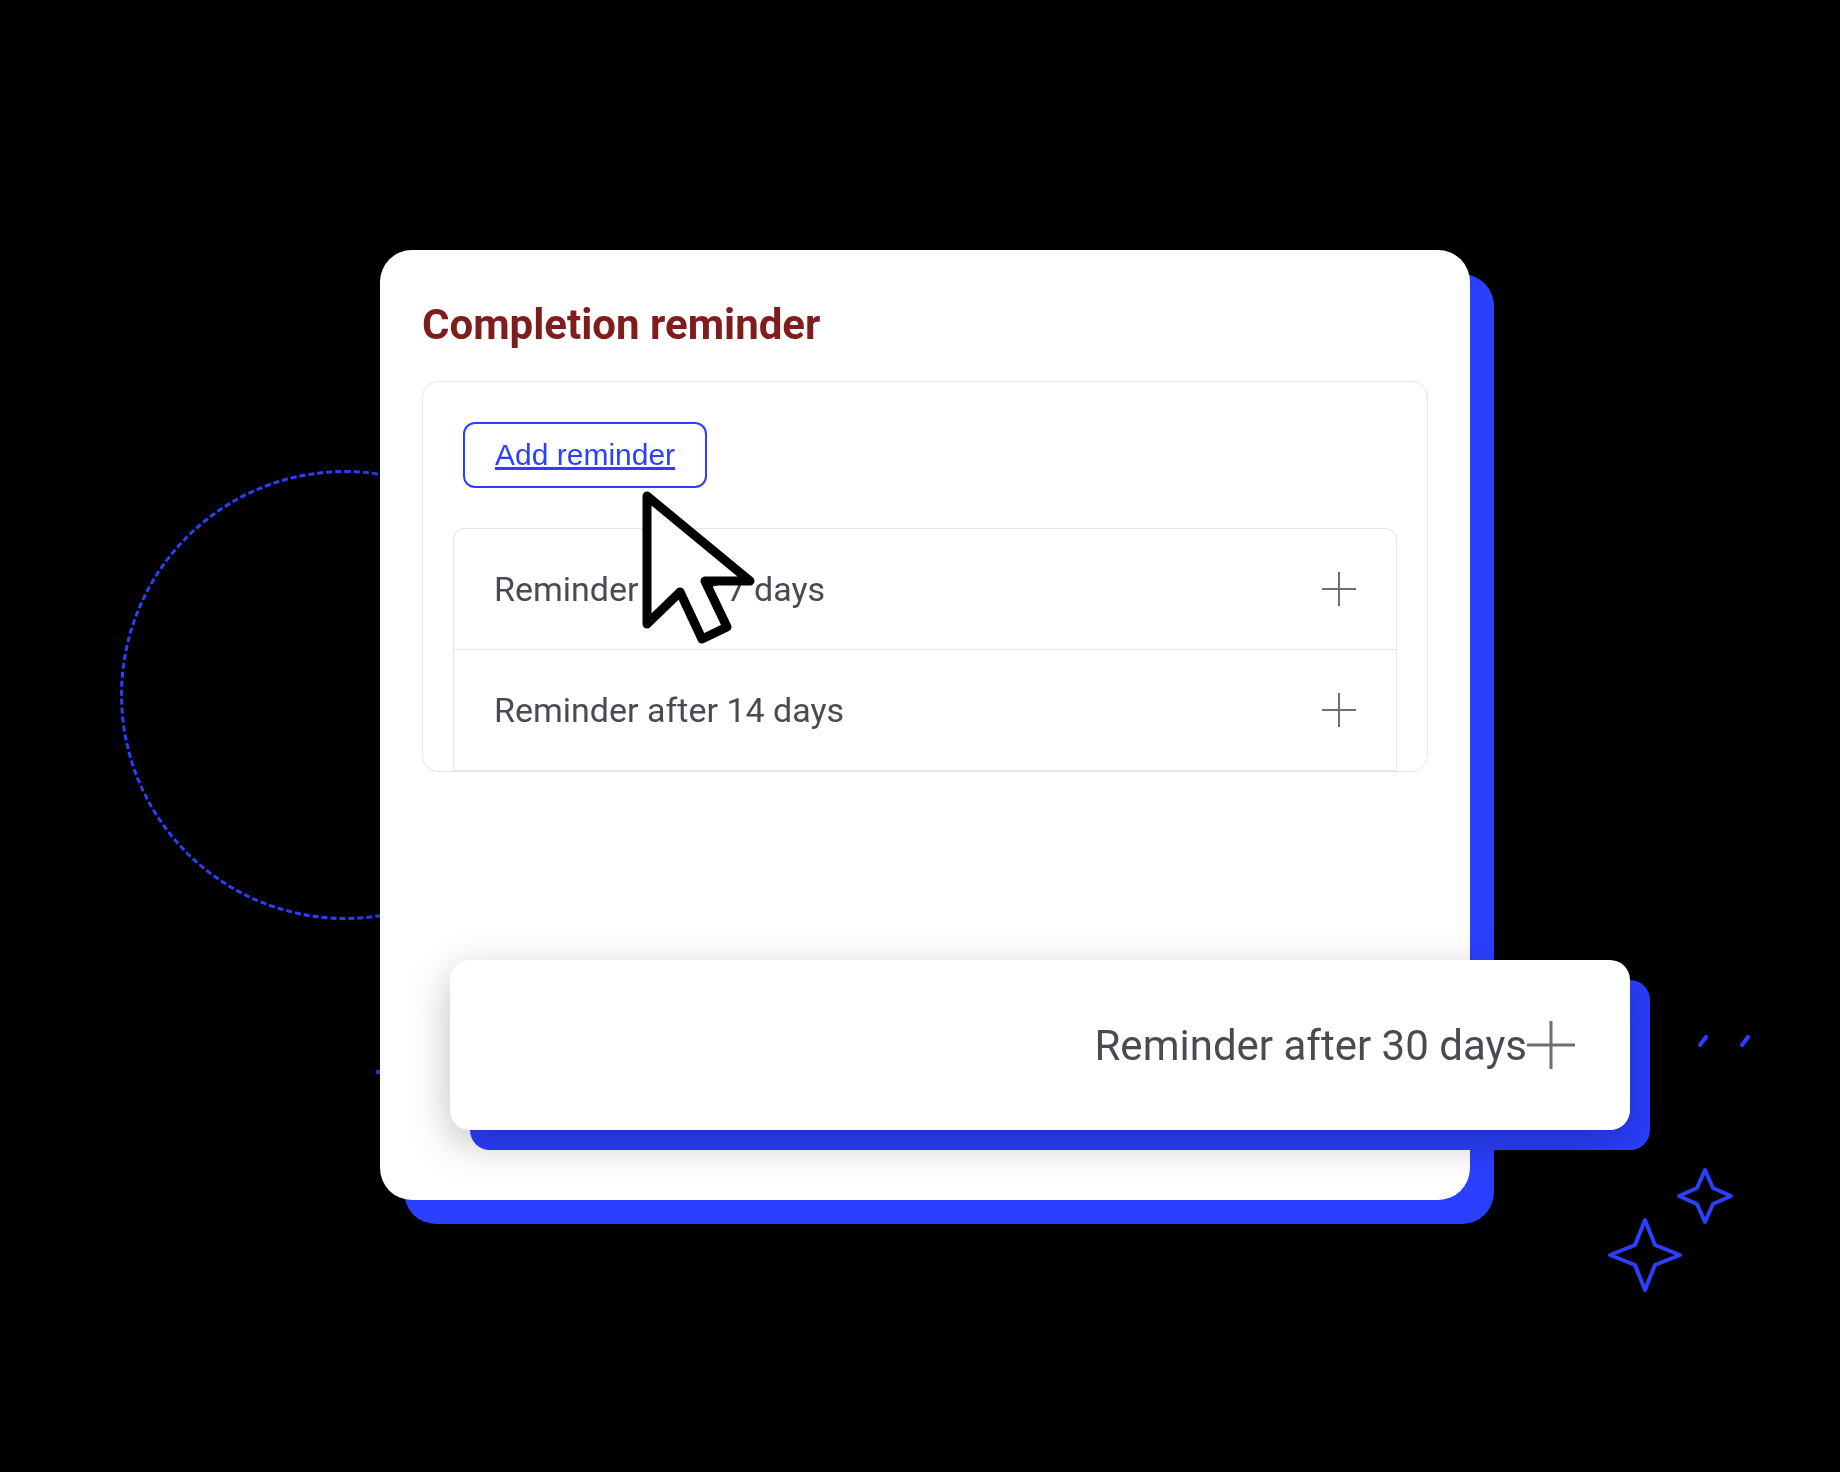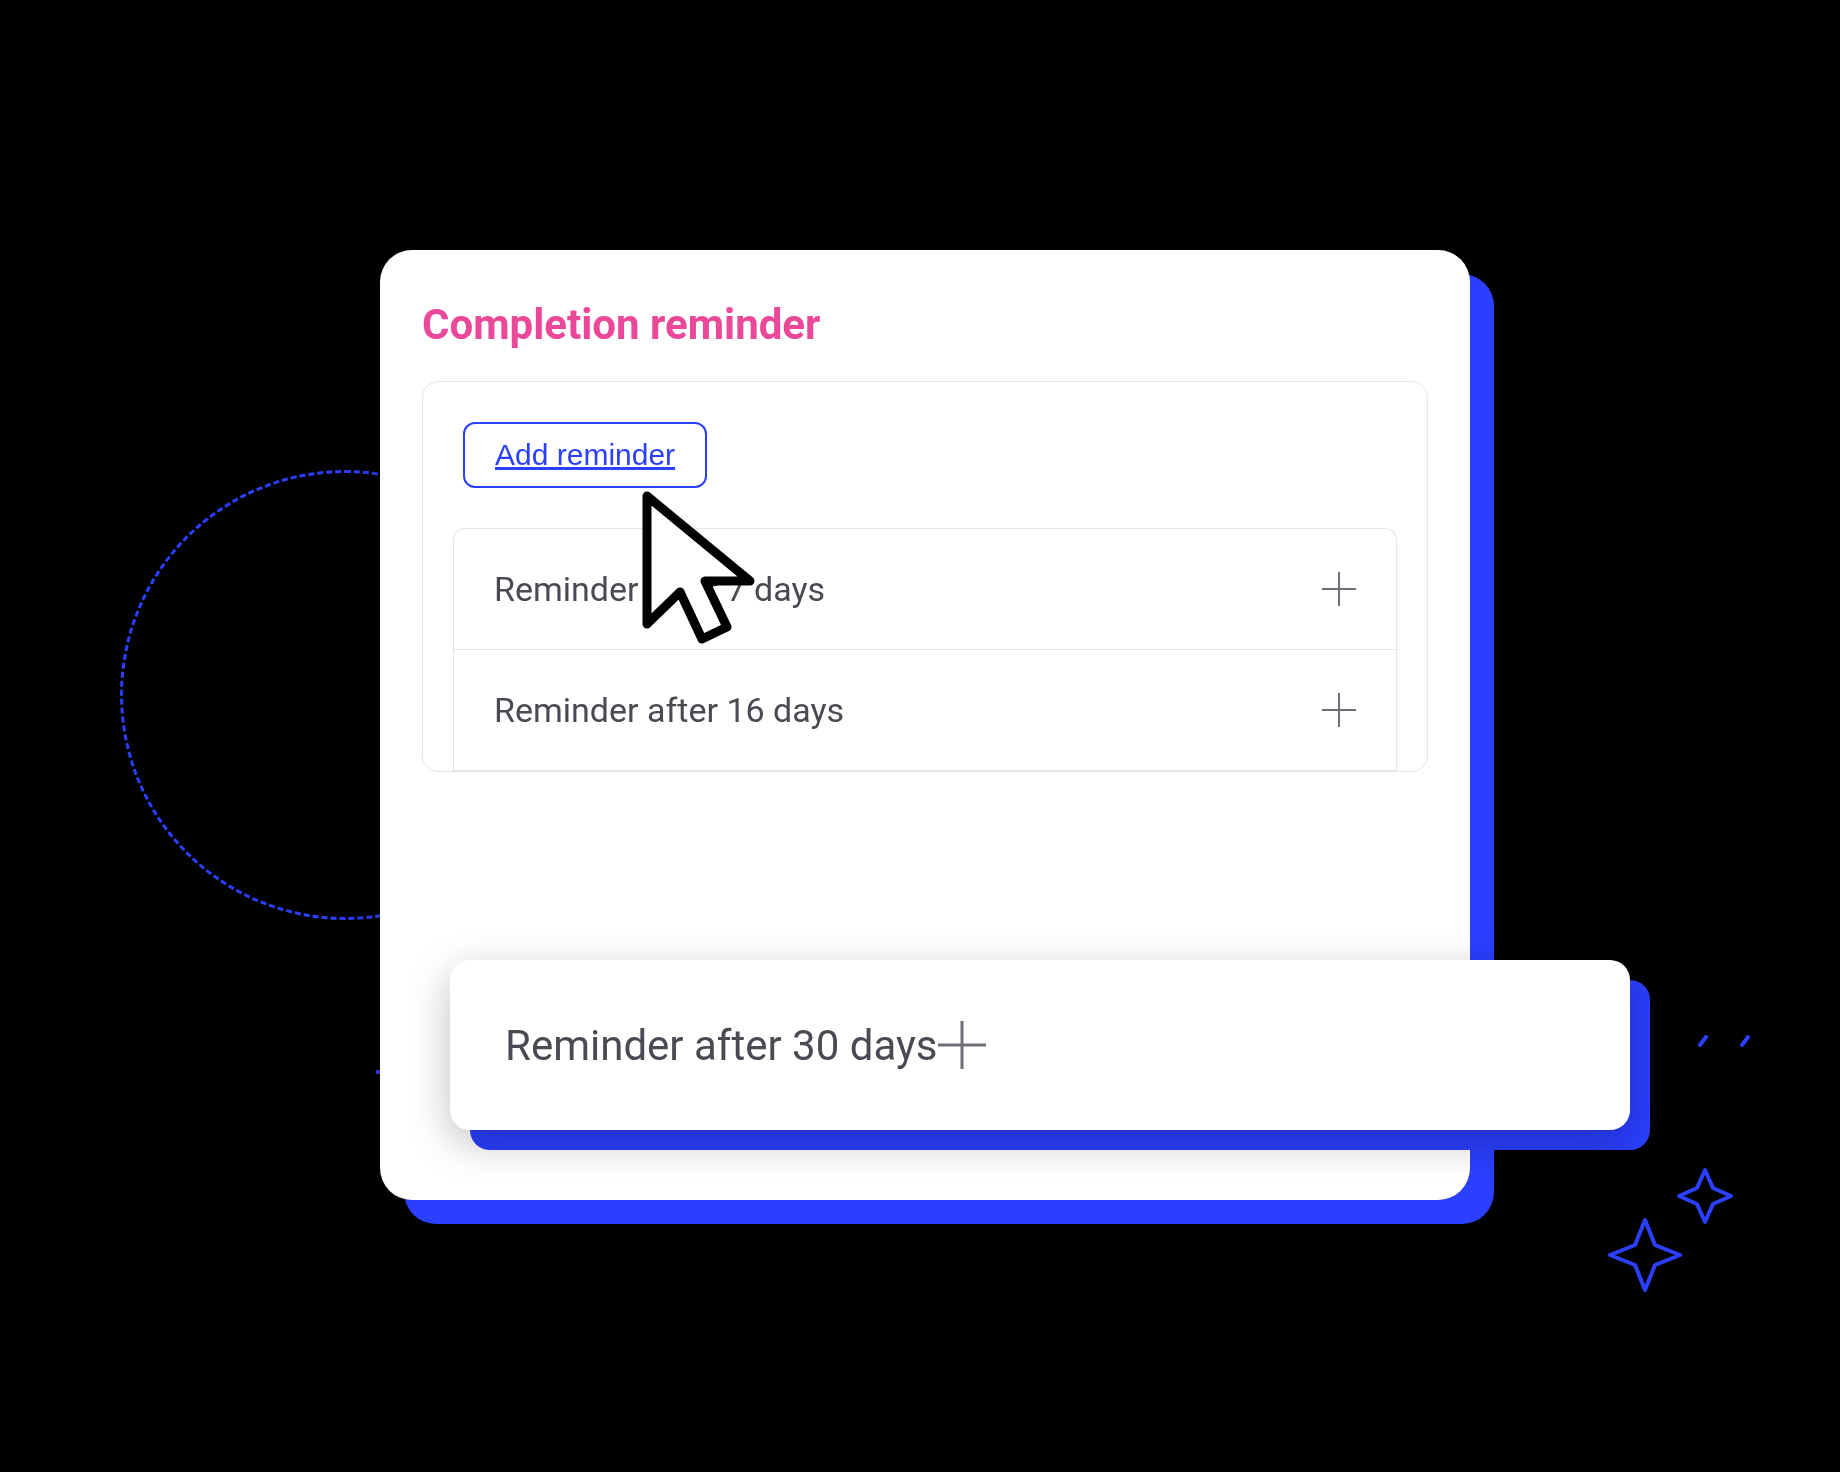--- a/index.html
+++ b/index.html
@@ -37,21 +37,21 @@
       width: 1090px;
       height: 950px;
       background: #FFFFFF;
       border-radius: 32px;
       box-shadow: 24px 24px 0 0 #2B3FFF, 0 10px 40px rgba(0,0,0,0.3);
       padding: 50px 42px;
     }
     .panel-title {
       font-size: 42px;
       font-weight: 700;
-      color: #ec4899;
+      color: #7f1d1d;
       margin-bottom: 32px;
     }
     .inner-box {
       border: 1px solid #E5E5EA;
       border-radius: 16px;
       padding: 40px 0 0 0;
     }
     .add-reminder-btn {
       margin-left: 40px;
       margin-bottom: 40px;
@@ -125,21 +125,21 @@
       position: absolute;
       left: 450px;
       top: 960px;
       width: 1180px;
       height: 170px;
       background: #FFFFFF;
       border-radius: 20px;
       box-shadow: 0 12px 40px rgba(0,0,0,0.25);
       display: flex;
       align-items: center;
-      justify-content: flex-start;
+      justify-content: flex-end;
       padding: 0 55px;
     }
     .floating-row .reminder-label {
       font-size: 42px;
     }
     .floating-row .plus-icon {
       width: 48px;
       height: 48px;
     }
     .floating-row .plus-icon::before {
@@ -178,21 +178,21 @@
 <div class="main-panel">
   <h2 class="panel-title">Completion reminder</h2>
   <div class="inner-box">
     <button class="add-reminder-btn">Add reminder</button>
     <div class="reminder-list">
       <div class="reminder-row">
         <span class="reminder-label">Reminder after 7 days</span>
         <span class="plus-icon"></span>
       </div>
       <div class="reminder-row">
-        <span class="reminder-label">Reminder after 16 days</span>
+        <span class="reminder-label">Reminder after 14 days</span>
         <span class="plus-icon"></span>
       </div>
     </div>
   </div>
 </div>
 
 <div class="floating-row-shadow"></div>
 <div class="floating-row">
   <span class="reminder-label">Reminder after 30 days</span>
   <span class="plus-icon"></span>

